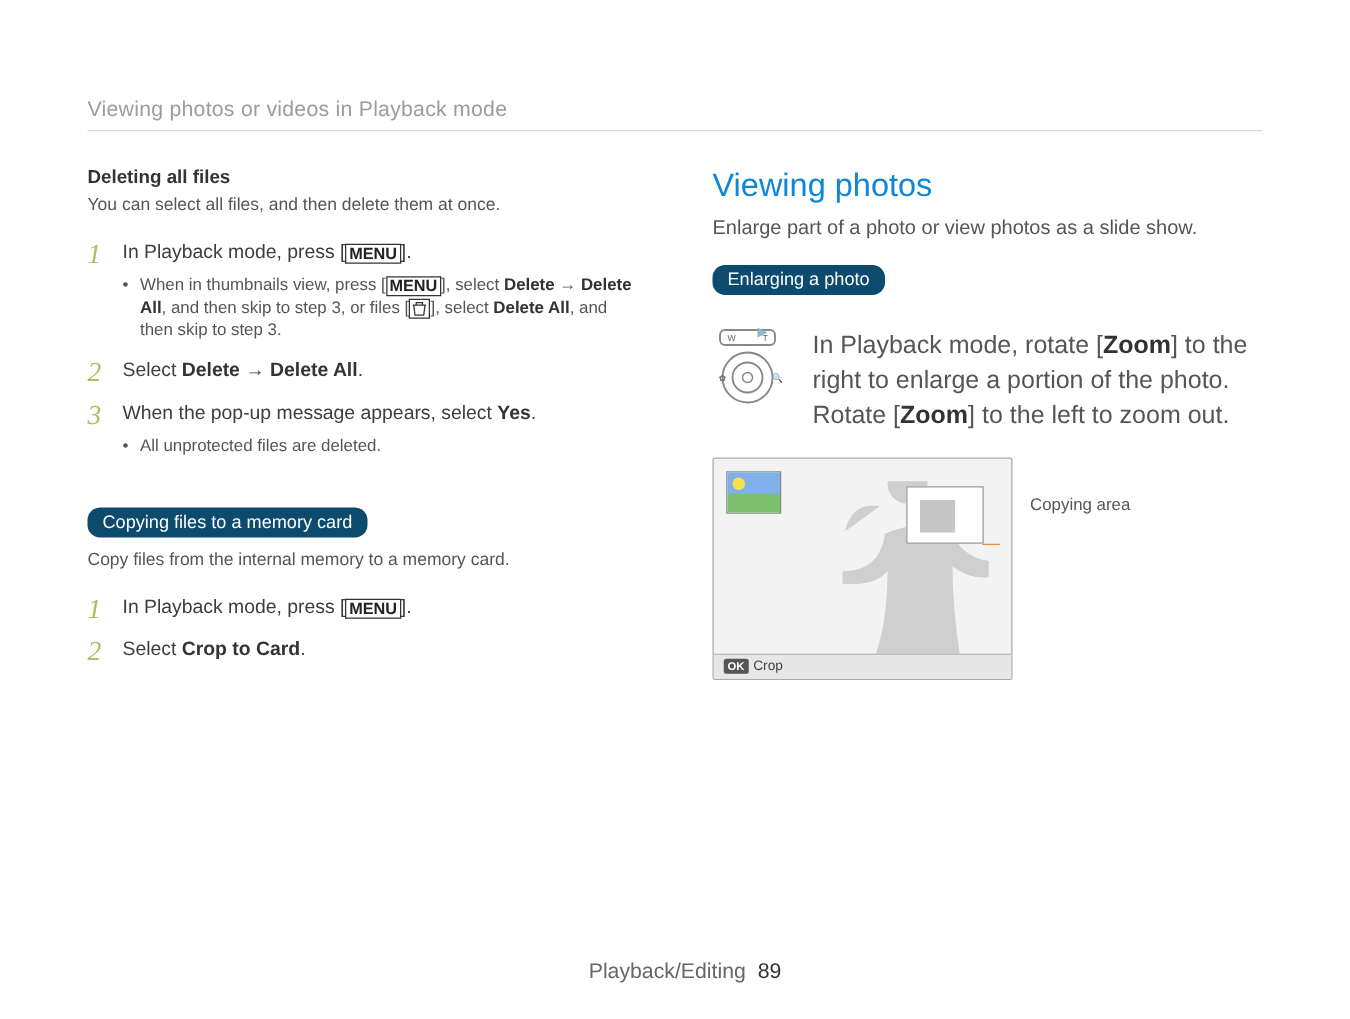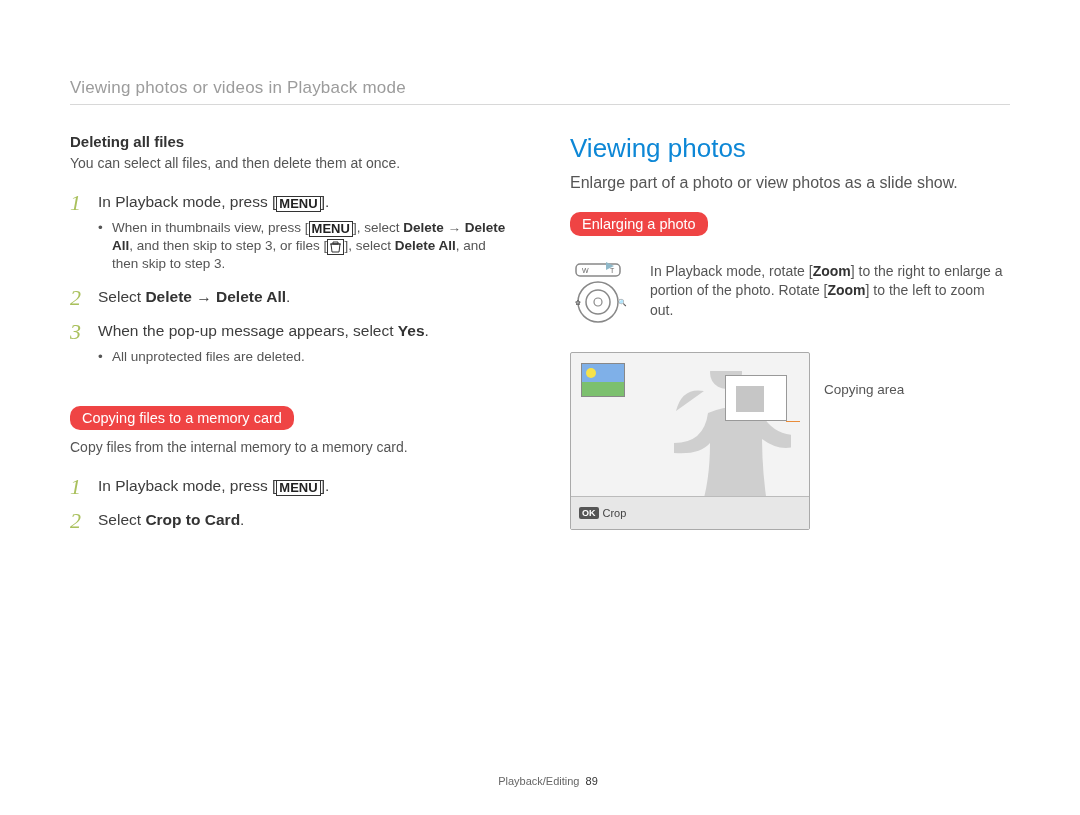--- a/index.html
+++ b/index.html
@@ -50,21 +50,21 @@
   .sub-bullets li { display:flex; gap:6px; margin-bottom:2px; line-height:1.35; }
   .sub-bullets .dot { min-width:8px; }
   .menu-icon, .trash-icon {
     display:inline-block; font-size:13px; font-weight:bold;
     border:1.3px solid #333; padding:0 2px; line-height:14px;
     vertical-align: -1px; color:#222;
   }
   .trash-icon svg { vertical-align:-2px; }
   .pill {
     display:inline-block;
-    background:#ef4444;
+    background:#0c4a6e;
     color:#fff;
     font-size:14.5px;
     padding:4px 12px;
     border-radius:10px;
     margin-top:26px;
     margin-bottom:8px;
   }
   .section-hd {
     color:#0d87d6;
     font-size:26px;
@@ -99,34 +99,34 @@
     position:absolute; top:22px; right:22px; width:62px; height:46px;
     border:1px solid #999; background:#fff;
   }
   .enlarged-fill {
     position:absolute; top:10px; left:10px; width:28px; height:26px; background:#c6c6c6;
   }
   .pointer-line {
     position:absolute; top:45px; right:-14px; width:14px; height:1.5px; background:#e98c3a;
   }
   .crop-bar {
-    position:absolute; bottom:0; left:0; right:0; height:33px;
+    position:absolute; bottom:0; left:0; right:0; height:20px;
     background:#e7e7e7; border-top:1px solid #bbb;
     display:flex; align-items:center; padding-left:8px; gap:4px;
     font-size:11px; color:#444;
   }
   .ok-badge {
     background:#555; color:#fff; font-size:9px; padding:1px 3px; border-radius:2px; font-weight:bold;
   }
   .callout {
     font-size:13.5px; color:#555; margin-top:30px;
   }
   .footer {
     position:absolute; bottom:28px; left:16px; right:0;
-    text-align:center; font-size:11px; color:#666;
+    text-align:center; font-size:17px; color:#666;
   }
   .bold { font-weight:bold; color:#333; }
   .arrow { font-family: Arial; }
 </style>
 </head>
 <body>
 
 <div class="page">
   <div class="breadcrumb">Viewing photos or videos in Playback mode</div>
   <hr class="hr">
@@ -205,21 +205,21 @@
             <text x="12" y="11" font-size="7" fill="#666">W</text>
             <text x="40" y="11" font-size="7" fill="#666">T</text>
             <path d="M36 0 l8 4 l-8 4 z" fill="#8fb8c9"></path>
             <circle cx="28" cy="40" r="20" fill="none" stroke="#888" stroke-width="1.5"></circle>
             <circle cx="28" cy="40" r="12" fill="none" stroke="#888" stroke-width="1.5"></circle>
             <circle cx="28" cy="40" r="4" fill="none" stroke="#888" stroke-width="1.2"></circle>
             <text x="5" y="43" font-size="7" fill="#666">✿</text>
             <text x="48" y="43" font-size="7" fill="#666">🔍</text>
           </svg>
         </div>
-        <div class="body-text" style="font-size:14px;">
+        <div class="body-text" style="font-size:20px;">
           <span>In Playback mode, rotate [</span><span class="bold">Zoom</span><span>] to the right to enlarge a portion of the photo. Rotate [</span><span class="bold">Zoom</span><span>] to the left to zoom out.</span>
         </div>
       </div>
 
       <div class="screen-wrap">
         <div class="screen">
           <div class="thumb">
               <div class="thumb-inner"></div>
             </div>
           <svg class="silhouette" viewBox="0 0 135 140">

